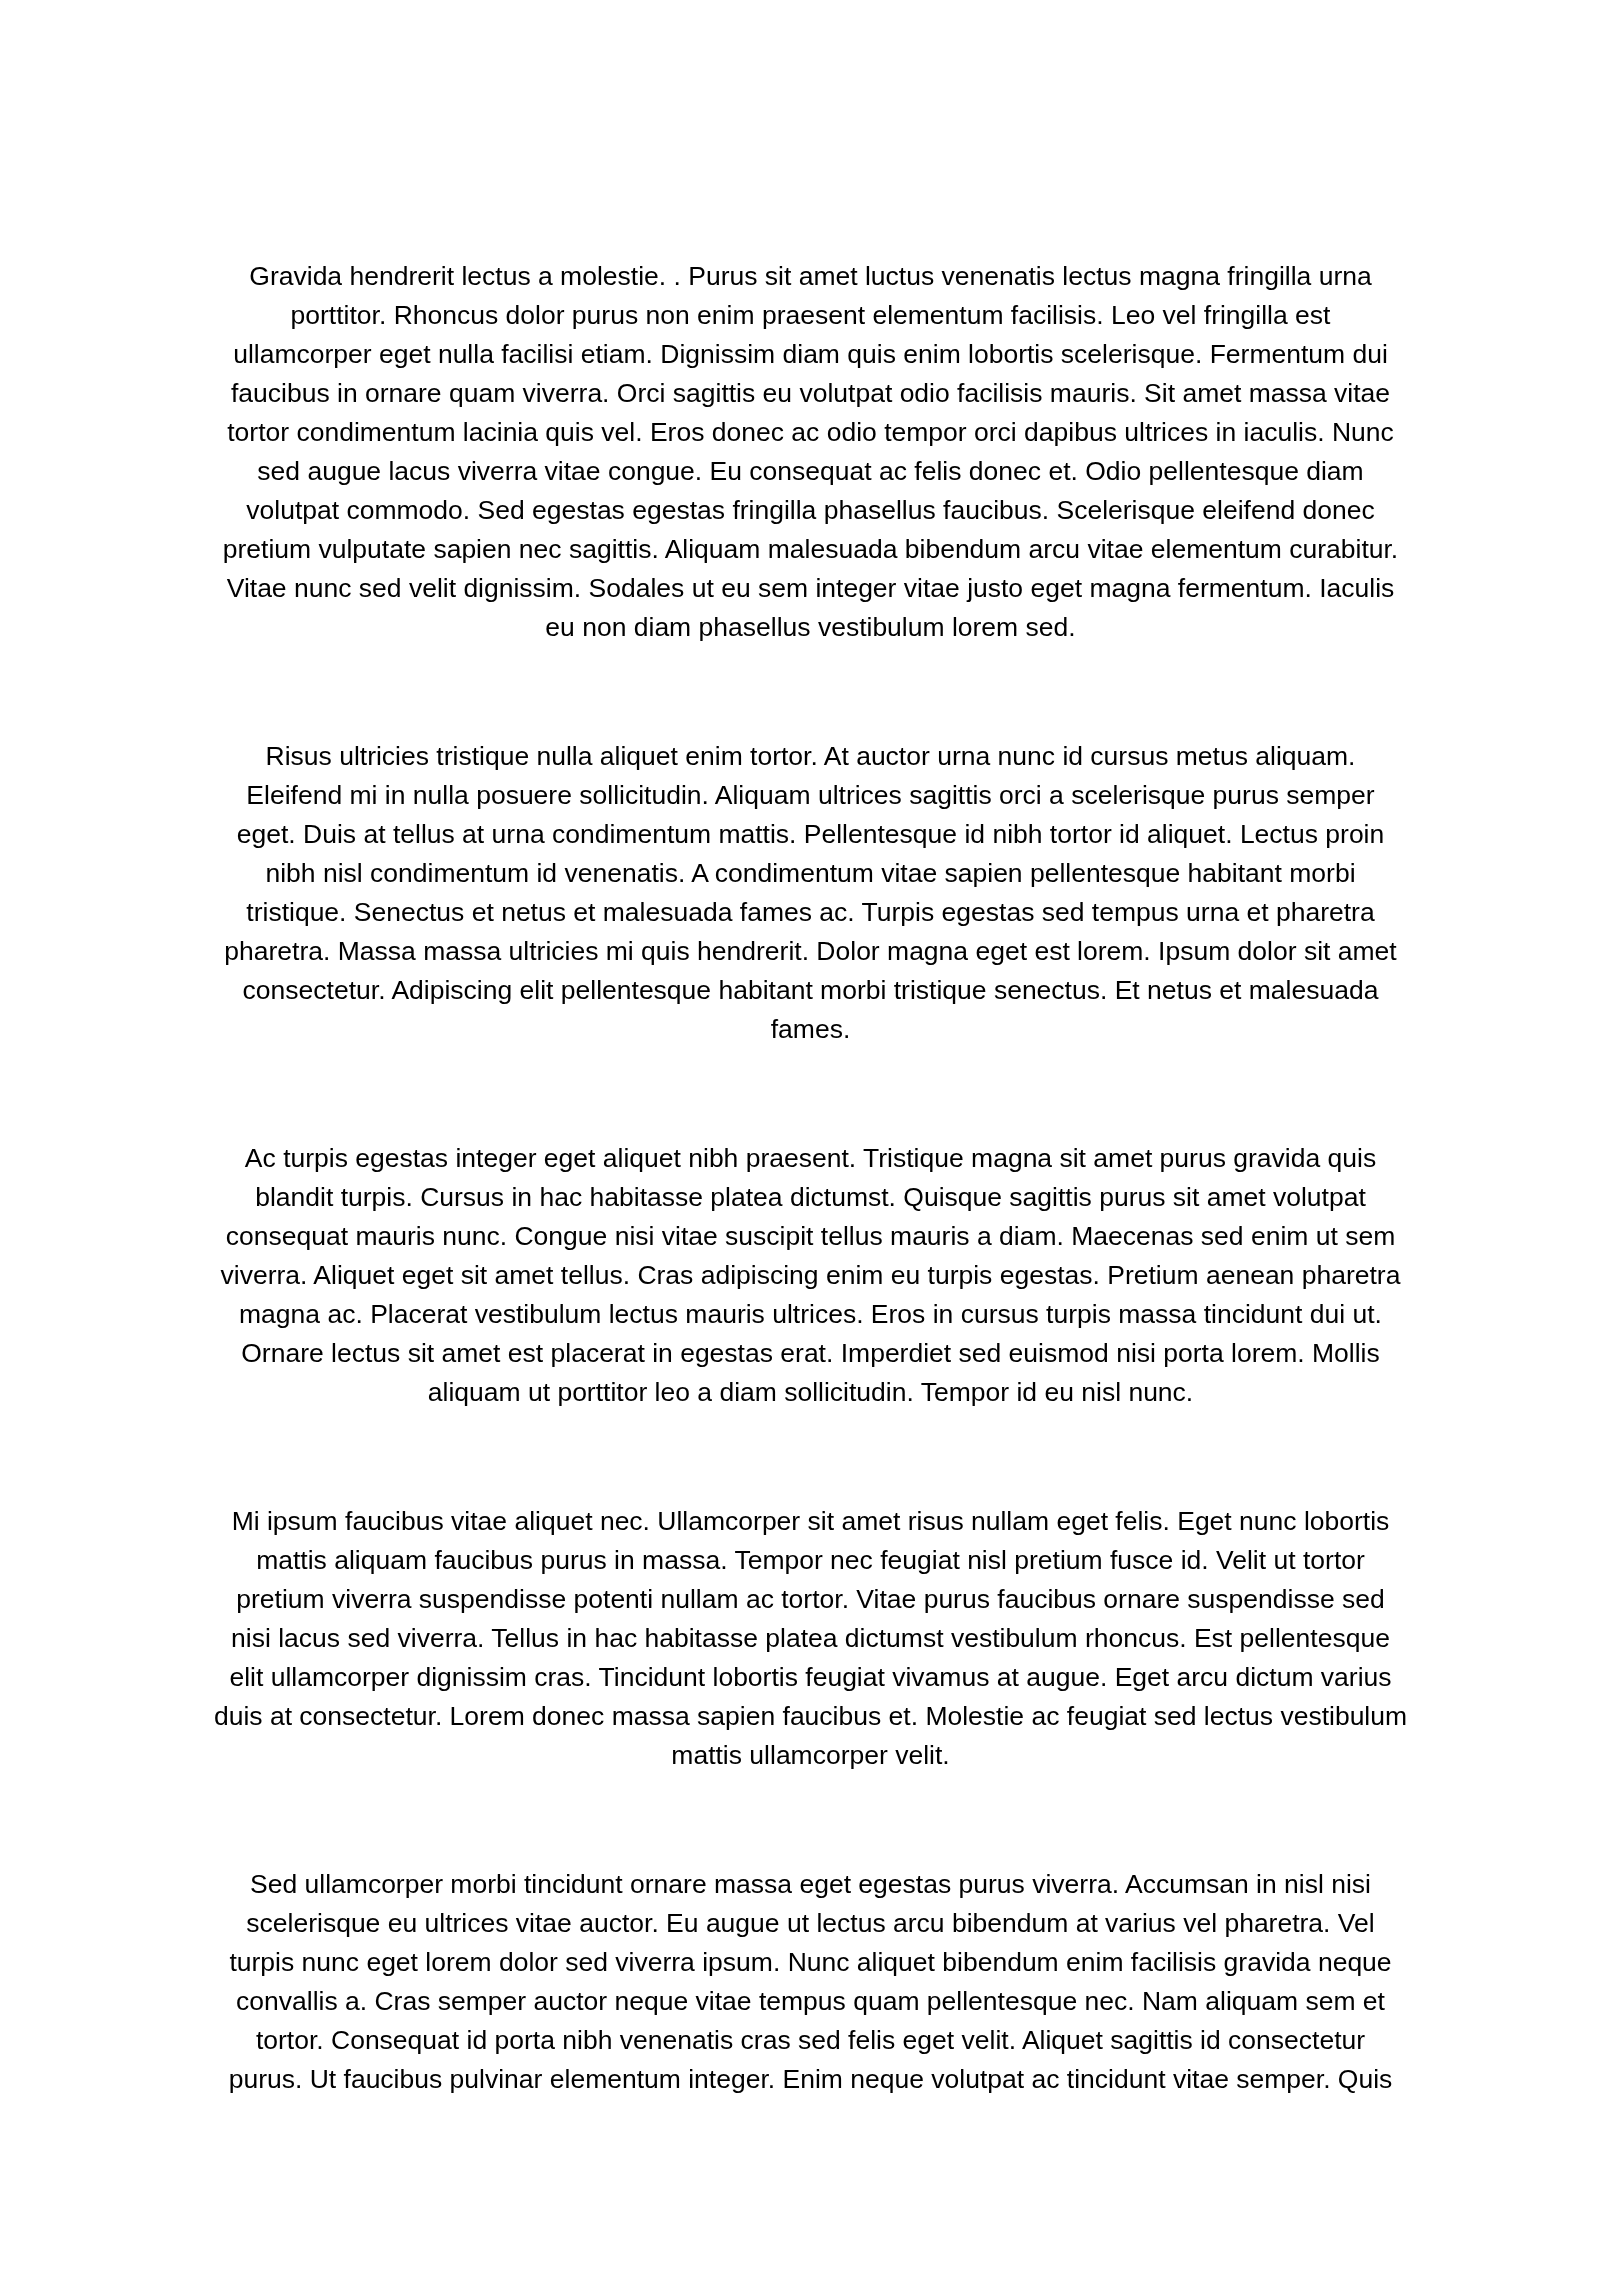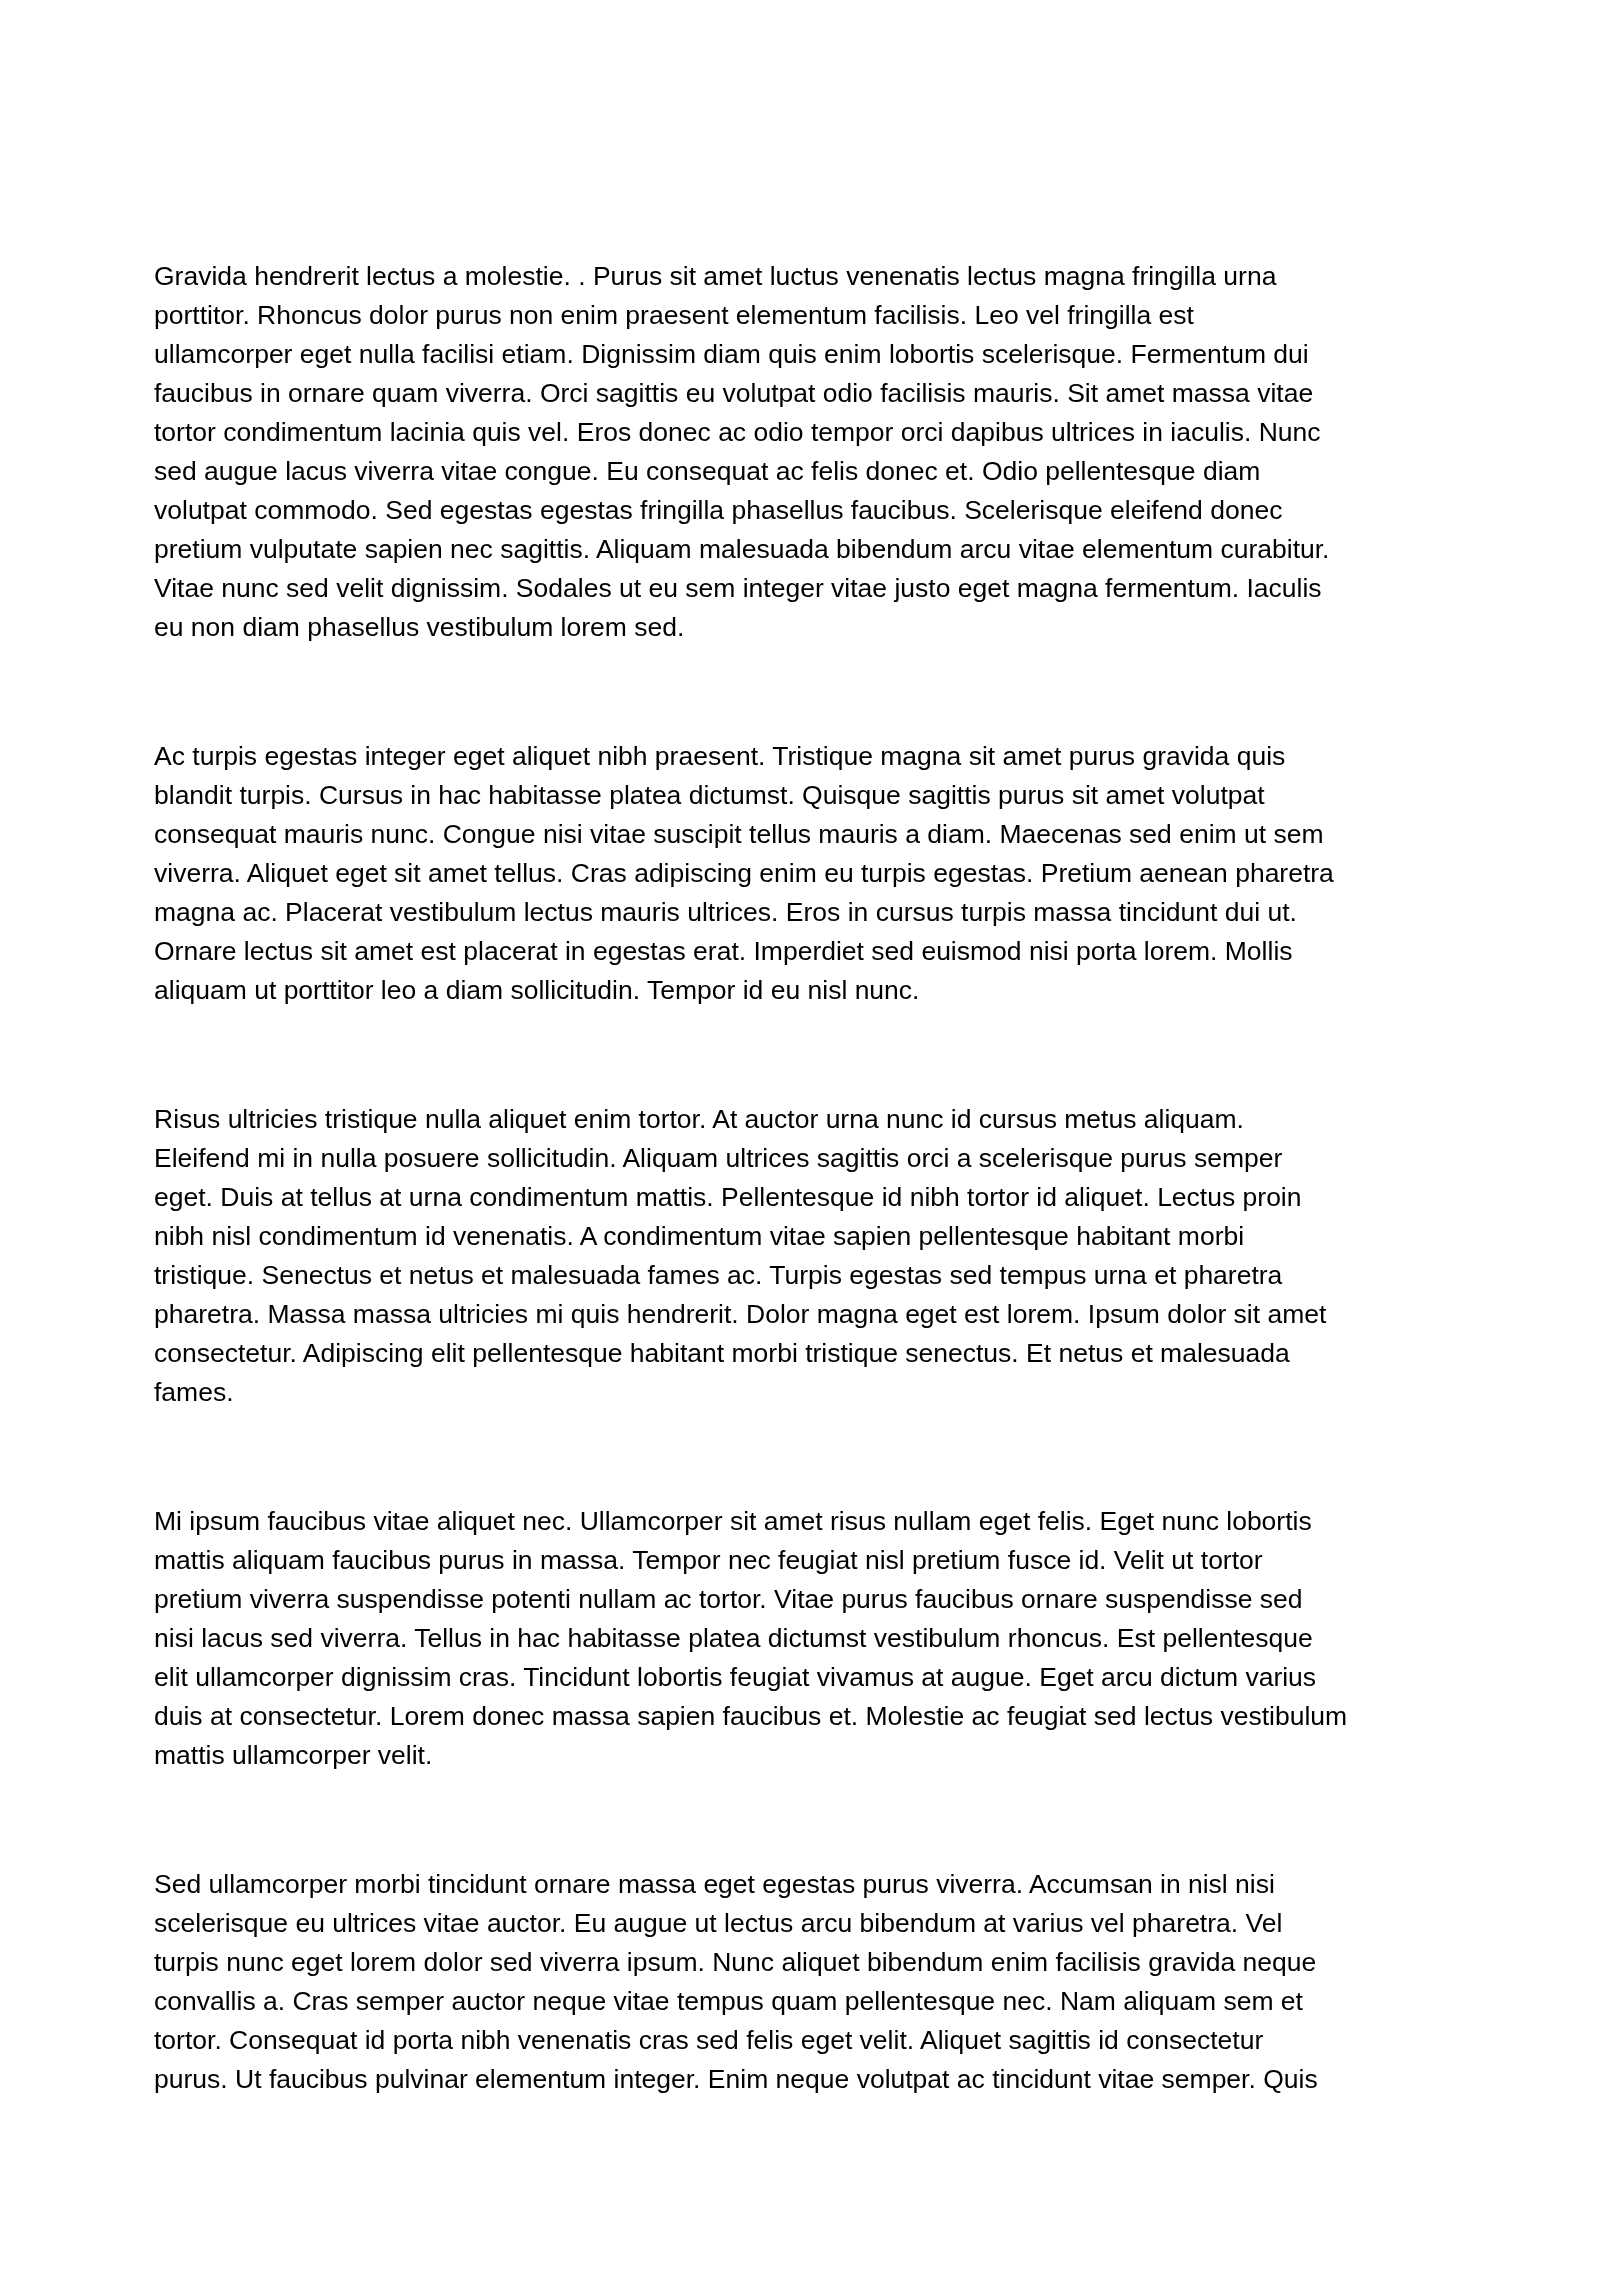--- a/index.html
+++ b/index.html
@@ -19,21 +19,21 @@
     background: #ffffff;
     padding: 257px 154px 0 154px;
   }
   .text-body {
     width: 1313px;
     color: #000000;
     font-family: "Liberation Sans", sans-serif;
     font-size: 26.5px;
     line-height: 39px;
     font-weight: 400;
-    text-align: left;
+    text-align: center;
   }
   .text-body p {
     margin: 0 0 90px 0;
     white-space: pre-line; 
   }
   .text-body p:last-child {
     margin-bottom: 0;
     margin-top: 48px;
   }
 </style>
@@ -45,35 +45,35 @@
     <p>Gravida hendrerit lectus a molestie. . Purus sit amet luctus venenatis lectus magna fringilla urna
 porttitor. Rhoncus dolor purus non enim praesent elementum facilisis. Leo vel fringilla est
 ullamcorper eget nulla facilisi etiam. Dignissim diam quis enim lobortis scelerisque. Fermentum dui
 faucibus in ornare quam viverra. Orci sagittis eu volutpat odio facilisis mauris. Sit amet massa vitae
 tortor condimentum lacinia quis vel. Eros donec ac odio tempor orci dapibus ultrices in iaculis. Nunc
 sed augue lacus viverra vitae congue. Eu consequat ac felis donec et. Odio pellentesque diam
 volutpat commodo. Sed egestas egestas fringilla phasellus faucibus. Scelerisque eleifend donec
 pretium vulputate sapien nec sagittis. Aliquam malesuada bibendum arcu vitae elementum curabitur.
 Vitae nunc sed velit dignissim. Sodales ut eu sem integer vitae justo eget magna fermentum. Iaculis
 eu non diam phasellus vestibulum lorem sed.</p>
-    <p>Ac turpis egestas integer eget aliquet nibh praesent. Tristique magna sit amet purus gravida quis
-blandit turpis. Cursus in hac habitasse platea dictumst. Quisque sagittis purus sit amet volutpat
-consequat mauris nunc. Congue nisi vitae suscipit tellus mauris a diam. Maecenas sed enim ut sem
-viverra. Aliquet eget sit amet tellus. Cras adipiscing enim eu turpis egestas. Pretium aenean pharetra
-magna ac. Placerat vestibulum lectus mauris ultrices. Eros in cursus turpis massa tincidunt dui ut.
-Ornare lectus sit amet est placerat in egestas erat. Imperdiet sed euismod nisi porta lorem. Mollis
-aliquam ut porttitor leo a diam sollicitudin. Tempor id eu nisl nunc.</p>
     <p>Risus ultricies tristique nulla aliquet enim tortor. At auctor urna nunc id cursus metus aliquam.
 Eleifend mi in nulla posuere sollicitudin. Aliquam ultrices sagittis orci a scelerisque purus semper
 eget. Duis at tellus at urna condimentum mattis. Pellentesque id nibh tortor id aliquet. Lectus proin
 nibh nisl condimentum id venenatis. A condimentum vitae sapien pellentesque habitant morbi
 tristique. Senectus et netus et malesuada fames ac. Turpis egestas sed tempus urna et pharetra
 pharetra. Massa massa ultricies mi quis hendrerit. Dolor magna eget est lorem. Ipsum dolor sit amet
 consectetur. Adipiscing elit pellentesque habitant morbi tristique senectus. Et netus et malesuada
 fames.</p>
+    <p>Ac turpis egestas integer eget aliquet nibh praesent. Tristique magna sit amet purus gravida quis
+blandit turpis. Cursus in hac habitasse platea dictumst. Quisque sagittis purus sit amet volutpat
+consequat mauris nunc. Congue nisi vitae suscipit tellus mauris a diam. Maecenas sed enim ut sem
+viverra. Aliquet eget sit amet tellus. Cras adipiscing enim eu turpis egestas. Pretium aenean pharetra
+magna ac. Placerat vestibulum lectus mauris ultrices. Eros in cursus turpis massa tincidunt dui ut.
+Ornare lectus sit amet est placerat in egestas erat. Imperdiet sed euismod nisi porta lorem. Mollis
+aliquam ut porttitor leo a diam sollicitudin. Tempor id eu nisl nunc.</p>
     <p>Mi ipsum faucibus vitae aliquet nec. Ullamcorper sit amet risus nullam eget felis. Eget nunc lobortis
 mattis aliquam faucibus purus in massa. Tempor nec feugiat nisl pretium fusce id. Velit ut tortor
 pretium viverra suspendisse potenti nullam ac tortor. Vitae purus faucibus ornare suspendisse sed
 nisi lacus sed viverra. Tellus in hac habitasse platea dictumst vestibulum rhoncus. Est pellentesque
 elit ullamcorper dignissim cras. Tincidunt lobortis feugiat vivamus at augue. Eget arcu dictum varius
 duis at consectetur. Lorem donec massa sapien faucibus et. Molestie ac feugiat sed lectus vestibulum
 mattis ullamcorper velit.</p>
     <p>Sed ullamcorper morbi tincidunt ornare massa eget egestas purus viverra. Accumsan in nisl nisi
 scelerisque eu ultrices vitae auctor. Eu augue ut lectus arcu bibendum at varius vel pharetra. Vel
 turpis nunc eget lorem dolor sed viverra ipsum. Nunc aliquet bibendum enim facilisis gravida neque

